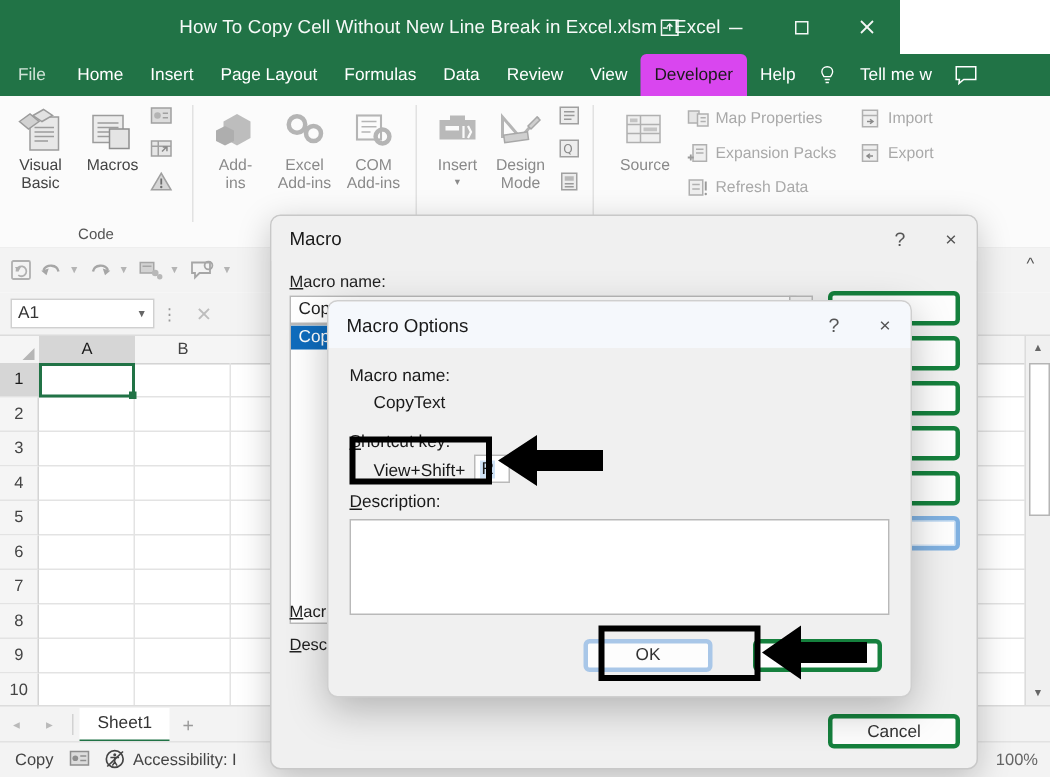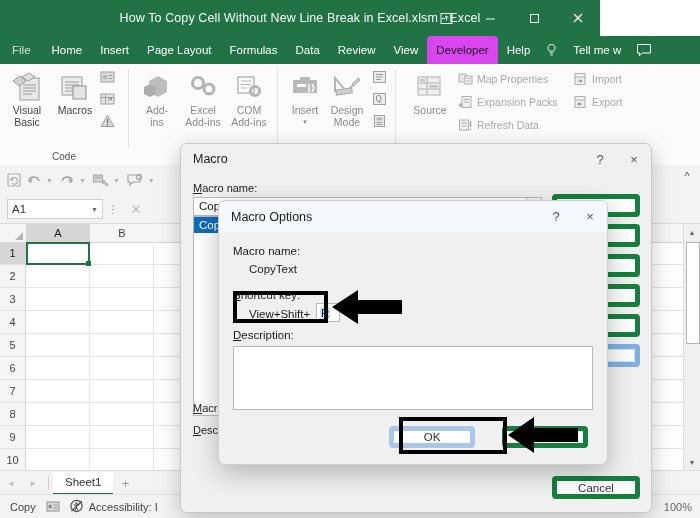--- a/index.html
+++ b/index.html
@@ -183,21 +183,21 @@
     position:absolute;background:#fff;border:1px solid #b9b9b9;box-sizing:border-box;
     overflow:hidden;
   }
   .lb-row{font-size:11.5px;color:#222;padding:2px 5px;}
   .lb-row.sel{background:#0f6cbd;color:#fff;}
   .txtin{
     position:absolute;background:#fff;border:1px solid #b9b9b9;box-sizing:border-box;
     font-size:11.5px;color:#222;padding:2px 5px;
   }
   .dbtn{
-    position:absolute;background:#fdfdfd;border:5px solid #15803d;border-radius:4px;
+    position:absolute;background:#fdfdfd;border:3px solid #15803d;border-radius:4px;
     font-size:11.5px;color:#333;display:flex;align-items:center;justify-content:center;
     box-sizing:border-box;
   }
   .dbtn.focus{border-color:#7fb0e0;box-shadow:0 0 0 1px #cfe2f5 inset;}
   .dd-caret{
     position:absolute;width:16px;height:18px;background:#f3f3f3;border:1px solid #b9b9b9;
     display:flex;align-items:center;justify-content:center;font-size:7px;color:#444;box-sizing:border-box;
   }
 
   

